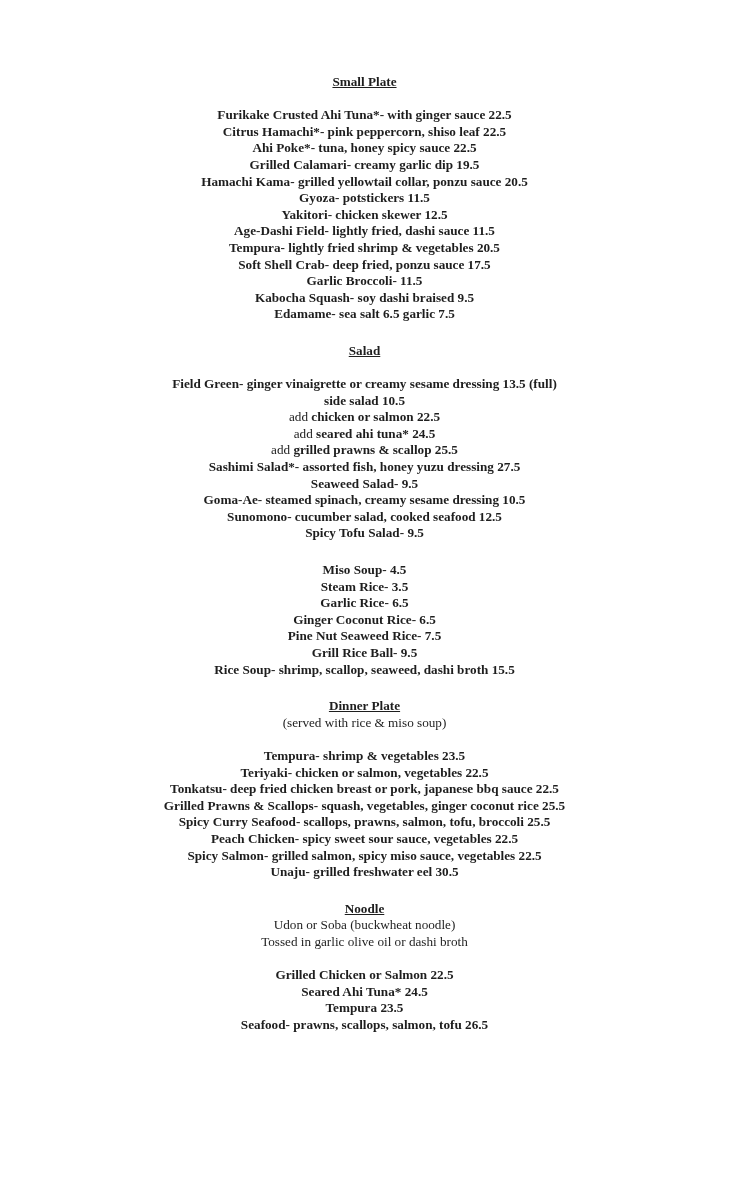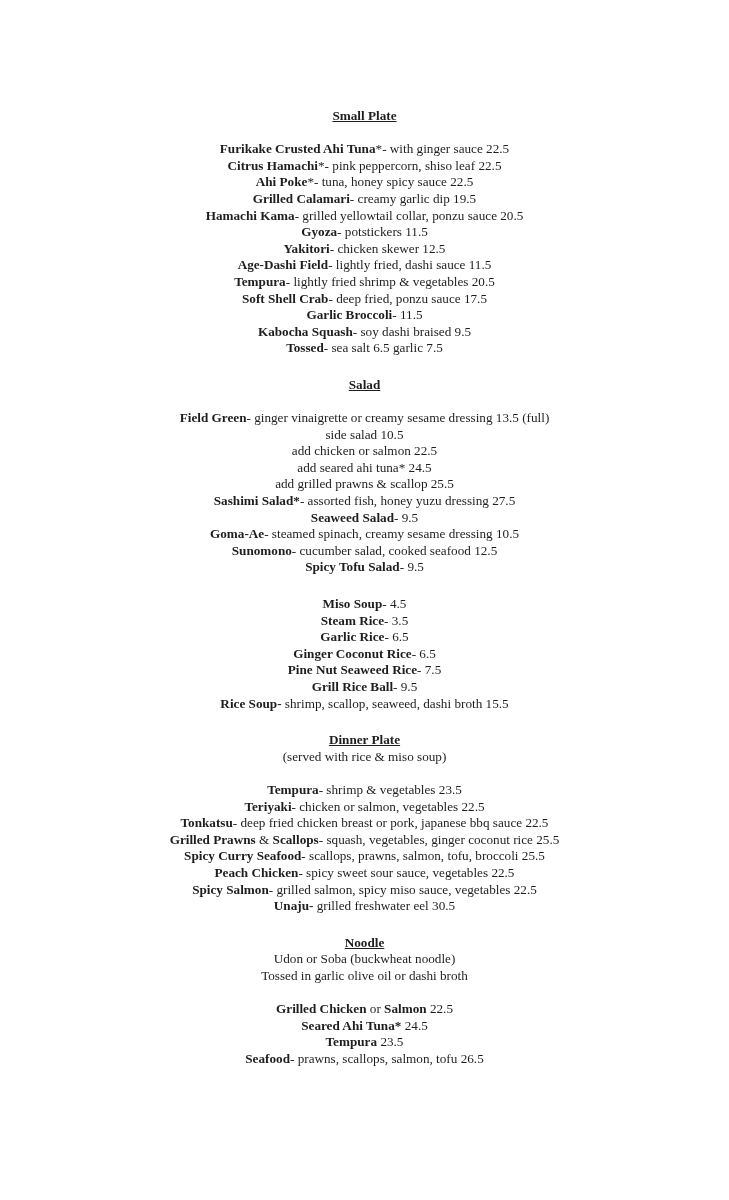--- a/index.html
+++ b/index.html
@@ -6,21 +6,21 @@
     margin: 0;
     padding: 0;
     background: #ffffff;
   }
   .page {
     position: relative;
     width: 729px;
     height: 1200px;
     background: #ffffff;
     box-sizing: border-box;
-    padding-top: 108px;
+    padding-top: 74px;
     overflow: hidden;
   }
   .menu {
     width: 660px;
     margin: 0 auto;
     text-align: center;
     color: #1e1e1e;
     font-family: "Liberation Serif", "DejaVu Serif", serif;
     font-size: 13.2px;
     line-height: 16.6px;
@@ -38,21 +38,21 @@
     font-weight: normal;
   }
   .items {
     margin-top: 16.6px;
   }
   .menu-line {
     white-space: pre-wrap;
   }
   .seg-bold   { font-weight: bold; }
   .seg-italic { }
-  .seg-regular { font-weight: normal; }
+  .seg-regular { font-weight: bold; }
 </style>
 </head>
 <body>
 
 <div class="page">
   <div class="menu">
       <section class="menu-section">
         <div class="section-title"><span class="title-text">Small Plate</span></div>
         <div class="items">
           <div class="menu-line"><span class="seg-bold">Furikake Crusted Ahi Tuna</span><span class="seg-regular">*- with ginger sauce 22.5</span></div>
@@ -60,21 +60,21 @@
           <div class="menu-line"><span class="seg-bold">Ahi Poke</span><span class="seg-regular">*- tuna, honey spicy sauce 22.5</span></div>
           <div class="menu-line"><span class="seg-bold">Grilled Calamari</span><span class="seg-regular">- creamy garlic dip 19.5</span></div>
           <div class="menu-line"><span class="seg-bold">Hamachi Kama</span><span class="seg-regular">- grilled yellowtail collar, ponzu sauce 20.5</span></div>
           <div class="menu-line"><span class="seg-bold">Gyoza</span><span class="seg-regular">- potstickers 11.5</span></div>
           <div class="menu-line"><span class="seg-bold">Yakitori</span><span class="seg-regular">- chicken skewer 12.5</span></div>
           <div class="menu-line"><span class="seg-bold">Age-Dashi Field</span><span class="seg-regular">- lightly fried, dashi sauce 11.5</span></div>
           <div class="menu-line"><span class="seg-bold">Tempura</span><span class="seg-regular">- lightly fried shrimp &amp; vegetables 20.5</span></div>
           <div class="menu-line"><span class="seg-bold">Soft Shell Crab</span><span class="seg-regular">- deep fried, ponzu sauce 17.5</span></div>
           <div class="menu-line"><span class="seg-bold">Garlic Broccoli</span><span class="seg-regular">- 11.5</span></div>
           <div class="menu-line"><span class="seg-bold">Kabocha Squash</span><span class="seg-regular">- soy dashi braised 9.5</span></div>
-          <div class="menu-line"><span class="seg-bold">Tossed</span><span class="seg-regular">- sea salt 6.5 garlic 7.5</span></div>
+          <div class="menu-line"><span class="seg-bold">Edamame</span><span class="seg-regular">- sea salt 6.5 garlic 7.5</span></div>
         </div>
       </section>
       <section class="menu-section">
         <div class="section-title"><span class="title-text">Salad</span></div>
         <div class="items">
           <div class="menu-line"><span class="seg-bold">Field Green</span><span class="seg-regular">- ginger vinaigrette or creamy sesame dressing 13.5 (full)</span></div>
           <div class="menu-line"><span class="seg-regular">side salad 10.5</span></div>
           <div class="menu-line"><span class="seg-italic">add</span><span class="seg-regular"> chicken or salmon 22.5</span></div>
           <div class="menu-line"><span class="seg-italic">add</span><span class="seg-regular"> seared ahi tuna* 24.5</span></div>
           <div class="menu-line"><span class="seg-italic">add</span><span class="seg-regular"> grilled prawns &amp; scallop 25.5</span></div>

